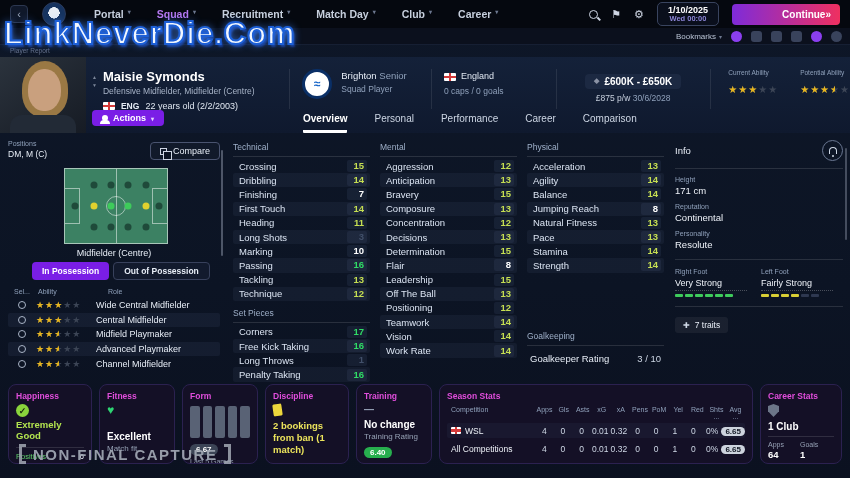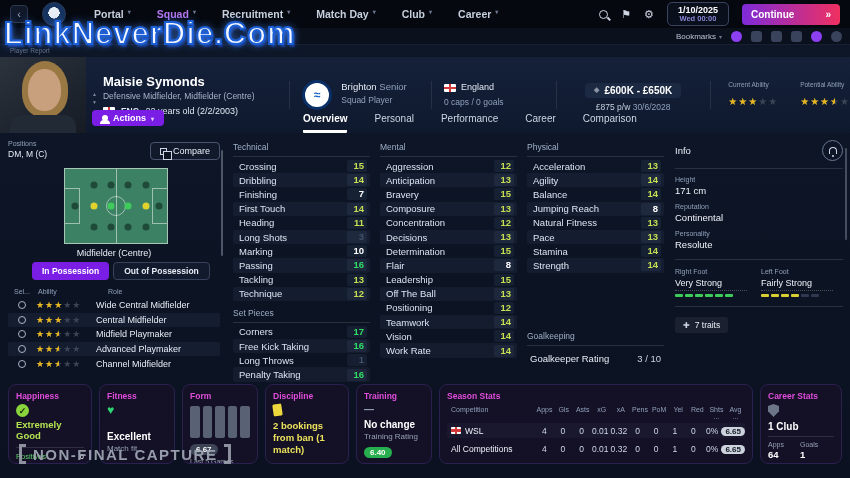--- a/index.html
+++ b/index.html
@@ -14,41 +14,41 @@
   .nav-item{display:flex;align-items:flex-start;gap:4px;cursor:pointer}
   .nav-item.active{color:#b678f2}
   .caret{font-size:6px;color:#6d7890}
   .top-right{margin-left:auto;display:flex;align-items:center;gap:13px}
   .icon-search{position:relative;width:9px;height:9px;border:1.5px solid #cfd6e4;border-radius:50%;display:inline-block}
   .icon-search::after{content:"";position:absolute;left:7px;top:7px;width:4px;height:1.5px;background:#cfd6e4;transform:rotate(45deg)}
   .icon-flag,.icon-gear{color:#cfd6e4;font-size:11px;line-height:1}
   .date-box{border:1px solid #39445f;border-radius:5px;padding:2px 10px;text-align:center;line-height:1.15;background:#0a0f1c}
   .date-box .d1{font-size:9px;font-weight:bold;color:#fff}
   .date-box .d2{font-size:7.5px;color:#8d86d8;font-weight:bold}
-  .continue-btn{width:98px;height:21px;border-radius:4px;background:linear-gradient(90deg,#7e2bd9,#ef3060);display:flex;align-items:center;justify-content:space-between;padding:0 9px;font-size:10px;font-weight:bold;color:#fff}
+  .continue-btn{width:108px;height:21px;border-radius:4px;background:linear-gradient(90deg,#7e2bd9,#ef3060);display:flex;align-items:center;justify-content:flex-end;padding:0 9px;font-size:10px;font-weight:bold;color:#fff}
   .continue-btn .arr{font-size:10px}
 
   
   .subnav{position:absolute;top:28px;left:0;width:850px;height:17px;background:#0b101d;border-bottom:1px solid #161f33;display:flex;align-items:center;font-size:8px;color:#b9c3d4;padding-left:96px;z-index:4}
   .sub-items{display:flex;gap:16px;align-items:center}
   .sub-item{display:flex;align-items:center;gap:3px}
   .ext{color:#8fa0ba;font-size:7px}
   .subnav-right{margin-left:auto;margin-right:8px;display:flex;align-items:center;gap:9px}
   .tb-ic{width:11px;height:11px;border-radius:3px;background:#39435c;display:inline-block}
   .tb-ic.round{border-radius:50%}
   .tb-ic.purple{background:#8b3ff0}
   .breadcrumb{position:absolute;top:47px;left:10px;font-size:6.5px;color:#66718a;z-index:3}
 
   
   .player-header{position:absolute;top:57px;left:0;width:850px;height:76px;background:linear-gradient(180deg,#142139,#0f192e);z-index:2}
   .photo{position:absolute;left:0;top:0;width:86px;height:76px;background:linear-gradient(145deg,#2b333d,#161b24);overflow:hidden}
   .ph-hair{position:absolute;left:22px;top:4px;width:46px;height:56px;border-radius:50% 50% 42% 42%;background:#9a7844}
   .ph-face{position:absolute;left:28px;top:12px;width:33px;height:42px;border-radius:48% 48% 46% 46%;background:#c9a07e}
   .ph-torso{position:absolute;left:10px;bottom:-8px;width:66px;height:26px;border-radius:12px 12px 0 0;background:#222a36}
-  .h-row1{display:flex;align-items:center;height:52px;padding:24px 0 0 92px}
+  .h-row1{display:flex;align-items:flex-start;height:52px;padding:12px 0 0 92px}
   .chev-col{display:flex;flex-direction:column;gap:2px;color:#7b8699;font-size:5px;margin:5px 6px 0 0}
   .name-block{width:206px}
   .p-name{font-size:13px;font-weight:bold;color:#fff}
   .p-pos{font-size:8.5px;color:#a8b4c8;margin-top:2px}
   .p-age-row{display:flex;align-items:center;gap:6px;margin-top:5px;font-size:9px}
   .nat-code{font-weight:bold;color:#e7edf6;font-size:8.5px}
   .flag-eng{display:inline-block;width:12px;height:8px;border-radius:1px;background:
       linear-gradient(to right, transparent 41%, #d43a3a 41%, #d43a3a 59%, transparent 59%),
       linear-gradient(to bottom, transparent 34%, #d43a3a 34%, #d43a3a 66%, transparent 66%),#fff}
   .h-div{width:1px;align-self:stretch;background:rgba(255,255,255,.09);margin:0 12px}

